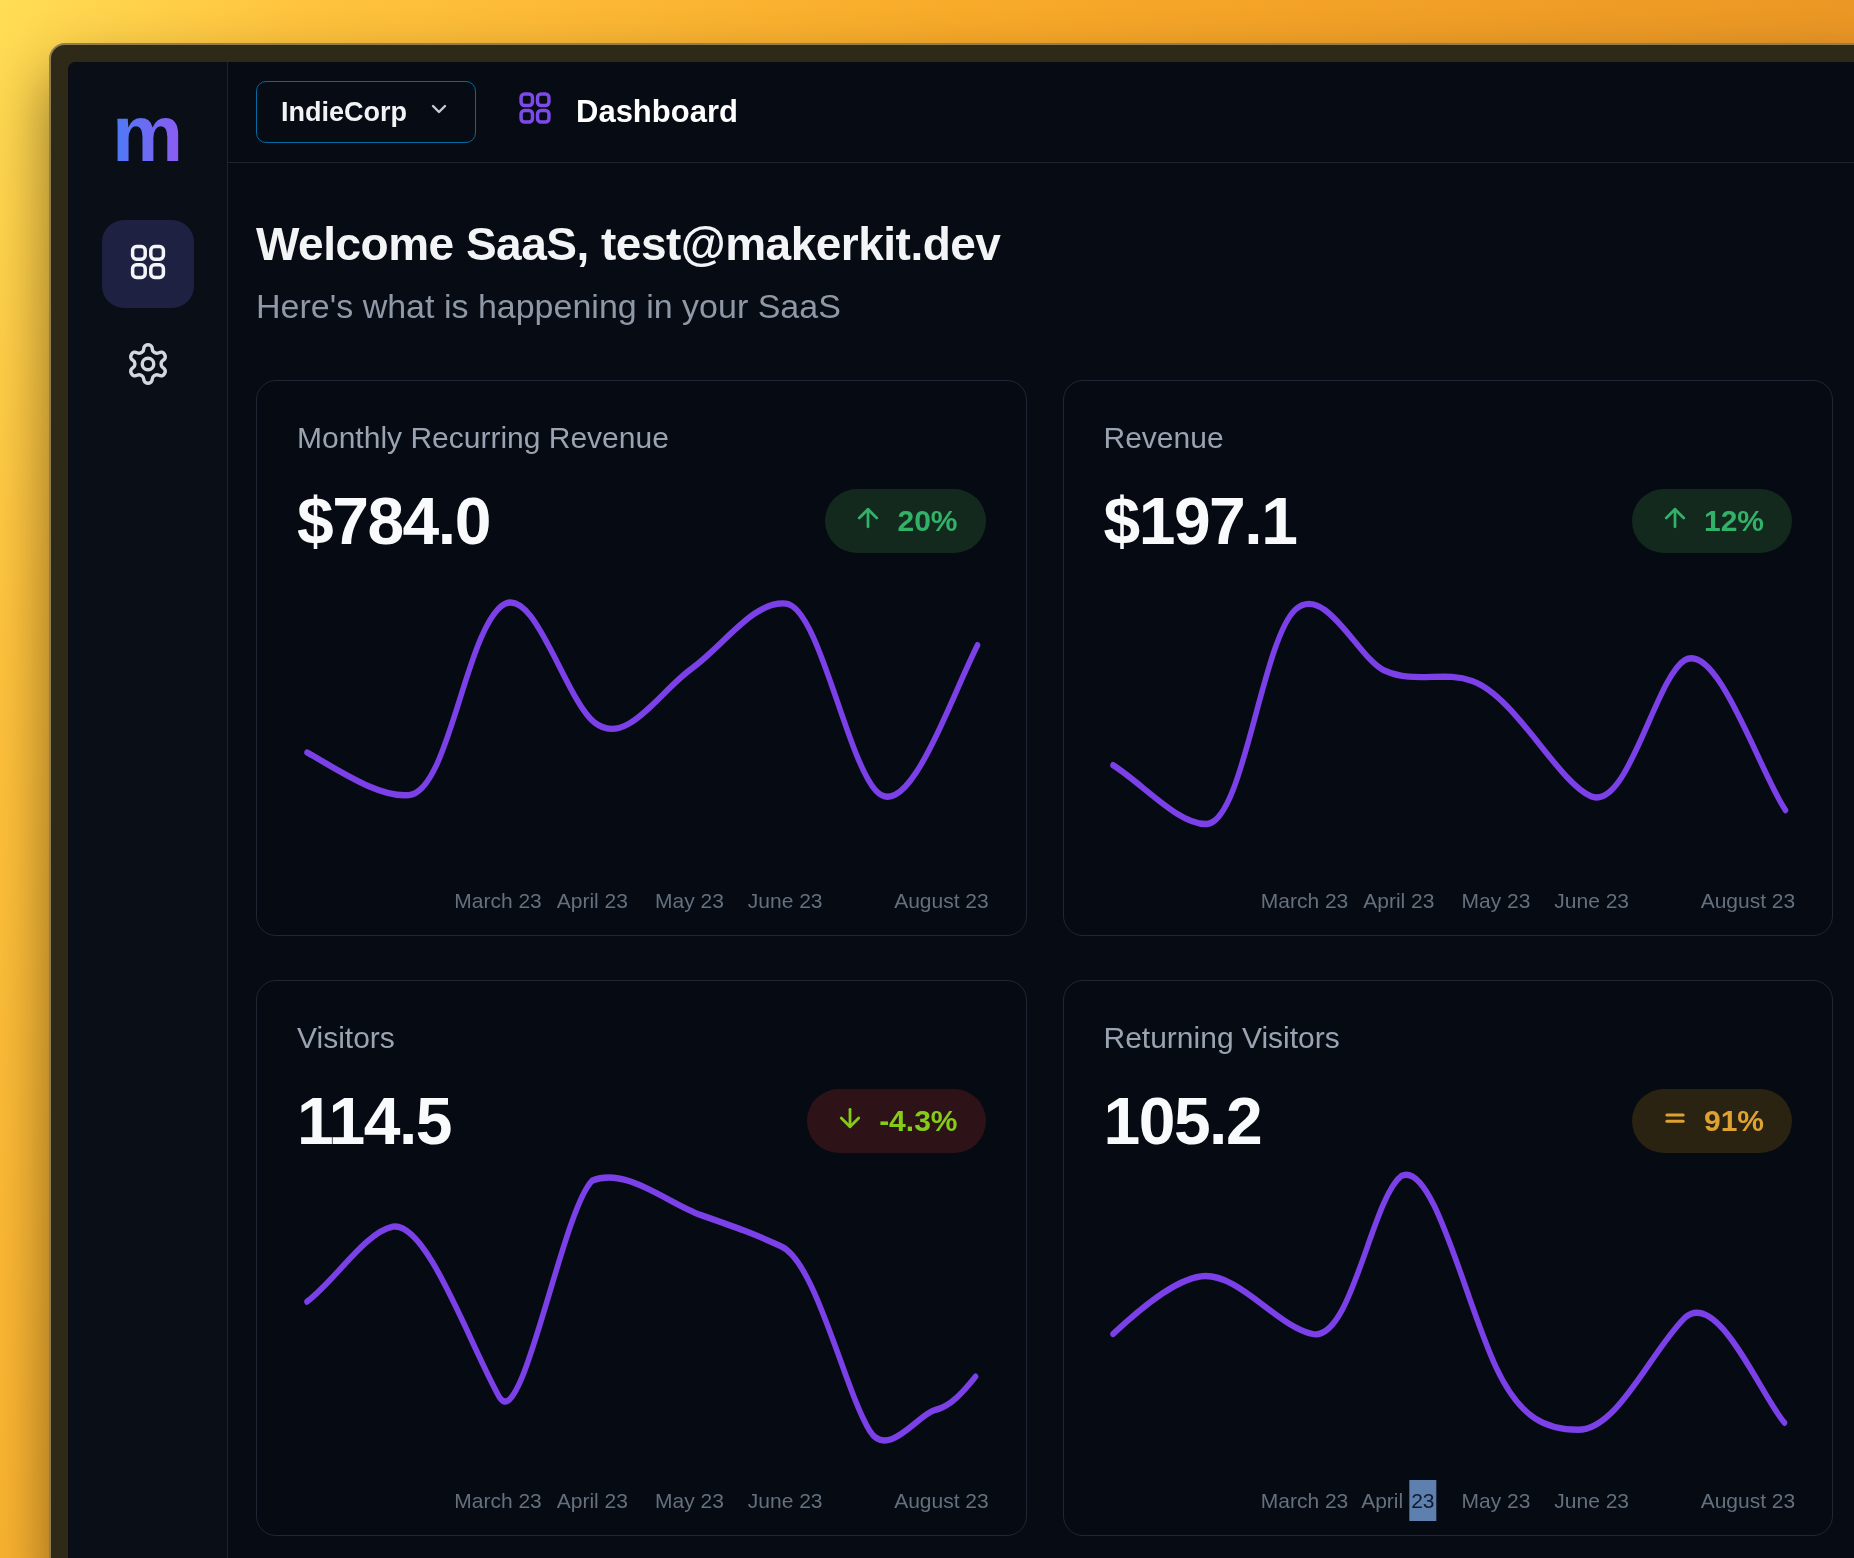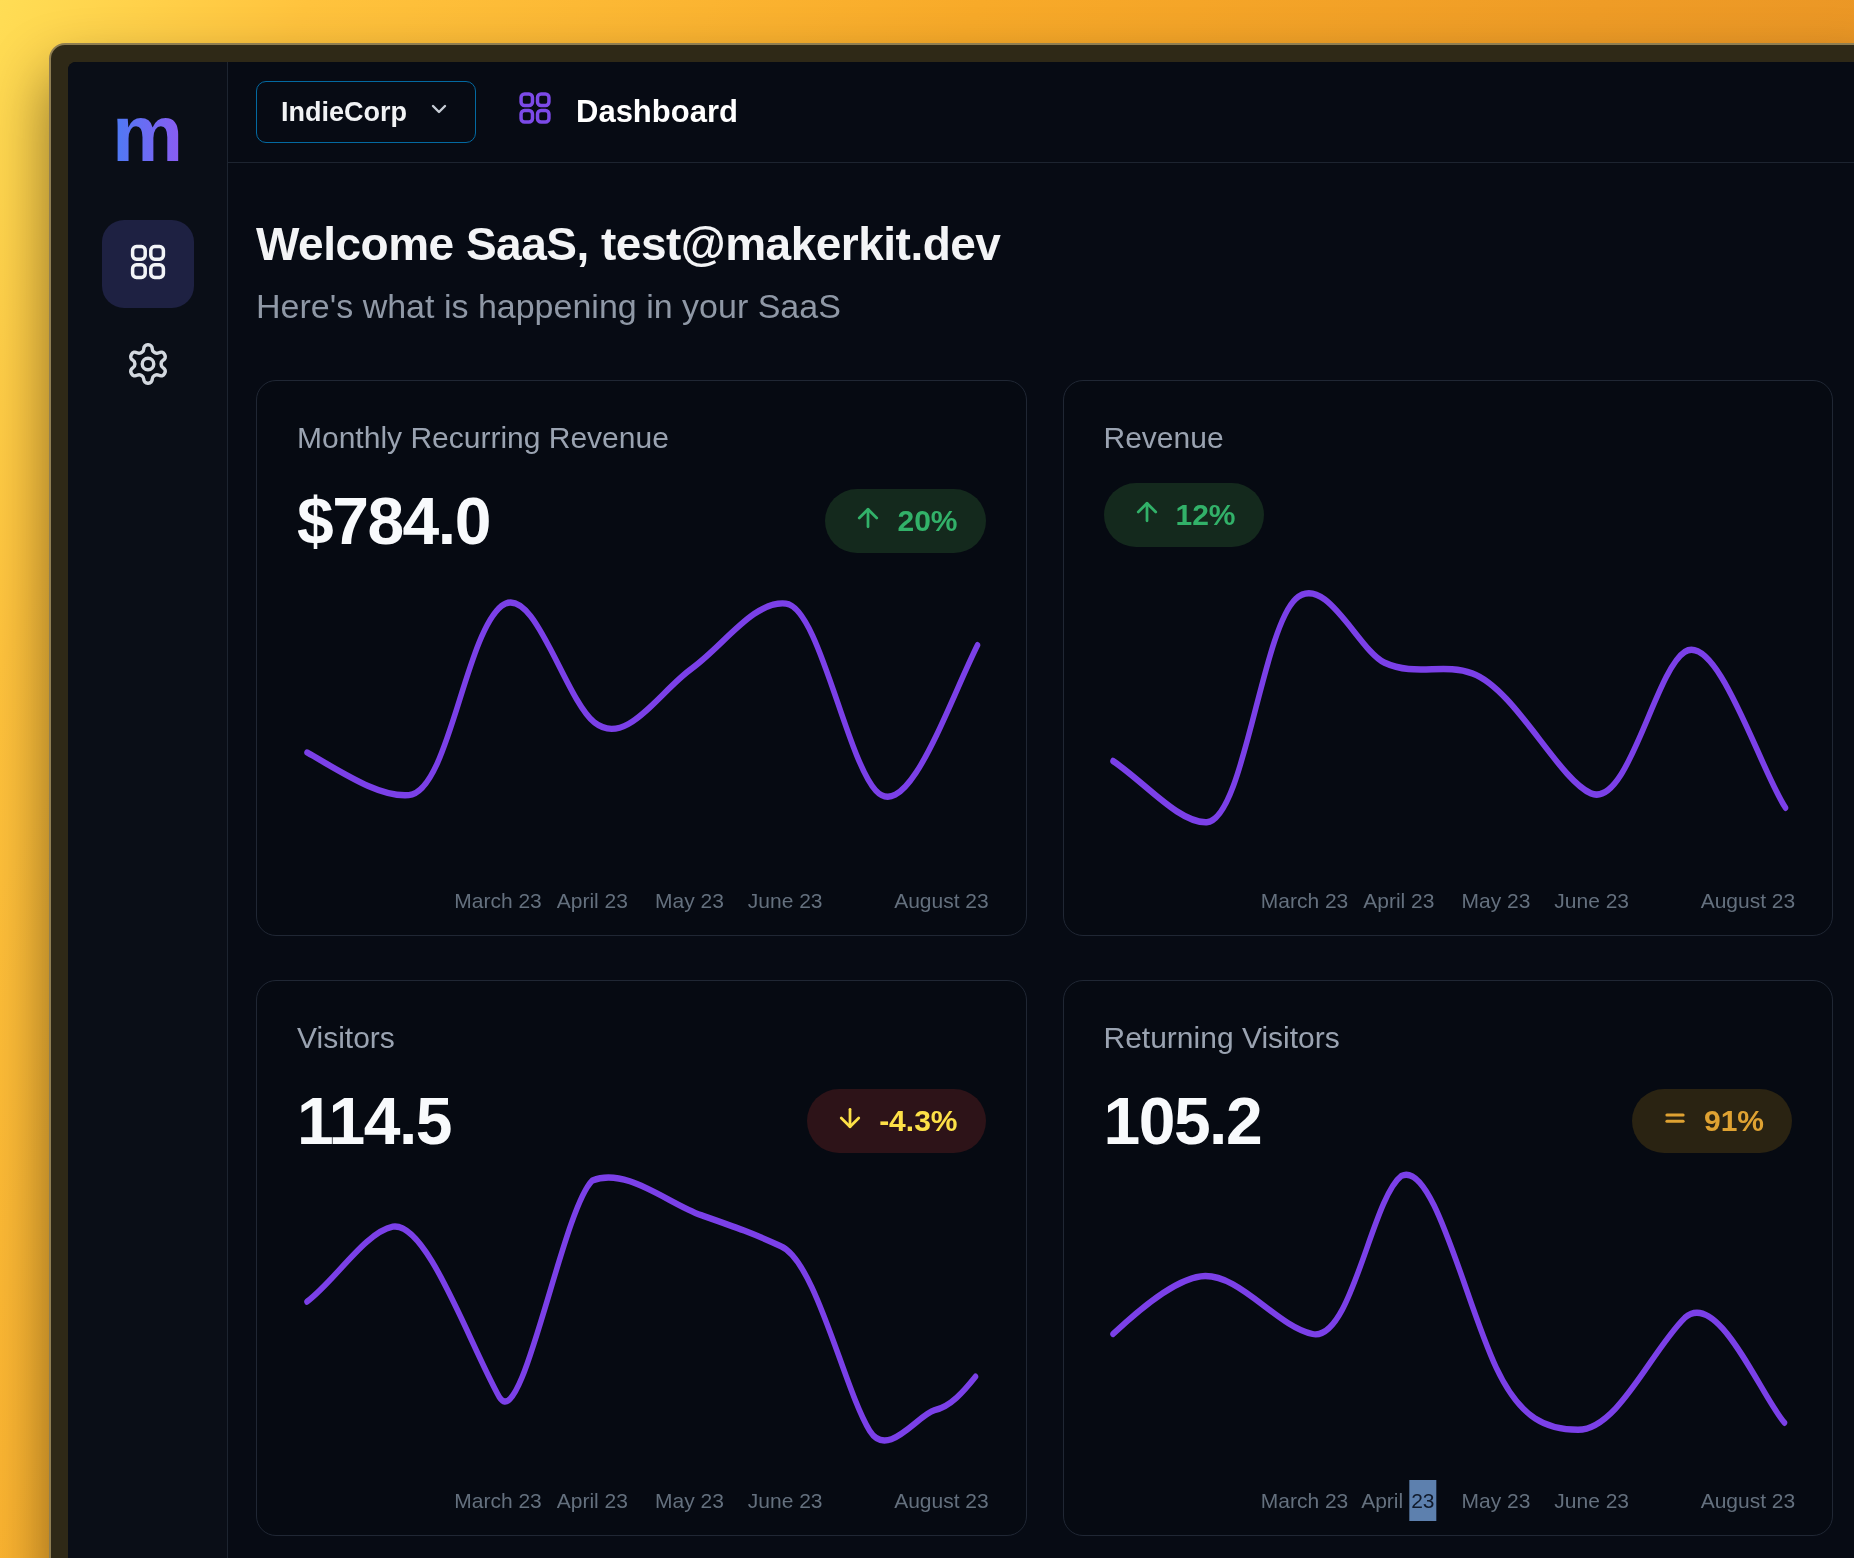--- a/index.html
+++ b/index.html
@@ -40,21 +40,21 @@
   
   .grid{display:grid;grid-template-columns:1fr 1fr;gap:44px 36px;margin-top:54px;}
   .card{height:556px;box-sizing:border-box;background:#060a12;border:1px solid #202734;border-radius:20px;
     padding:40px 40px 28px;display:flex;flex-direction:column;}
   .card-title{font-size:30px;color:#9aa3b1;}
   .value-row{display:flex;justify-content:space-between;align-items:center;margin-top:28px;}
   .value{font-size:66px;font-weight:700;color:#f8fafc;letter-spacing:-1.5px;}
   .badge{height:64px;padding:0 28px;border-radius:999px;display:flex;align-items:center;gap:14px;font-size:30px;font-weight:600;}
   .badge svg{width:30px;height:30px;}
   .badge.up{background:#14291d;color:#32b169;}
-  .badge.down{background:#2d1318;color:#fde047;}
+  .badge.down{background:#2d1318;color:#84cc16;}
   .badge.flat{background:#2a2312;color:#dfa232;}
   .chart{flex:1;margin-top:10px;min-height:0;}
   .chart svg{width:100%;height:100%;display:block;}
   .chart path{fill:none;stroke:#7b40e8;stroke-width:5.5;stroke-linecap:round;stroke-linejoin:round;}
   .axis{position:relative;height:30px;margin-top:8px;font-size:21px;color:#64707e;}
   .tick{position:absolute;top:12px;transform:translateX(-50%);white-space:nowrap;}
   .sel{background:#5d80ae;color:#101a2c;margin-left:6px;padding:9px 2px;}
 </style>
 </head>
 <body>
@@ -137,20 +137,21 @@
               <span class="tick" style="left:42.9%">April 23</span>
               <span class="tick" style="left:57.0%">May 23</span>
               <span class="tick" style="left:70.9%">June 23</span>
               <span class="tick" style="left:93.6%">August 23</span>
             </div>
           </div>
 
           <div class="card">
             <div class="card-title">Revenue</div>
             <div class="value-row">
+              <div class="value">$197.1</div>
               <div class="badge up">
                 <span>
                   <svg viewBox="0 0 24 24" fill="none" stroke="currentColor" stroke-width="2.2" stroke-linecap="round" stroke-linejoin="round">
                       <path d="M12 19V5"></path>
                       <path d="M5 12l7-7 7 7"></path>
                     </svg>
                 </span>
                 <span>12%</span>
               </div>
             </div>

